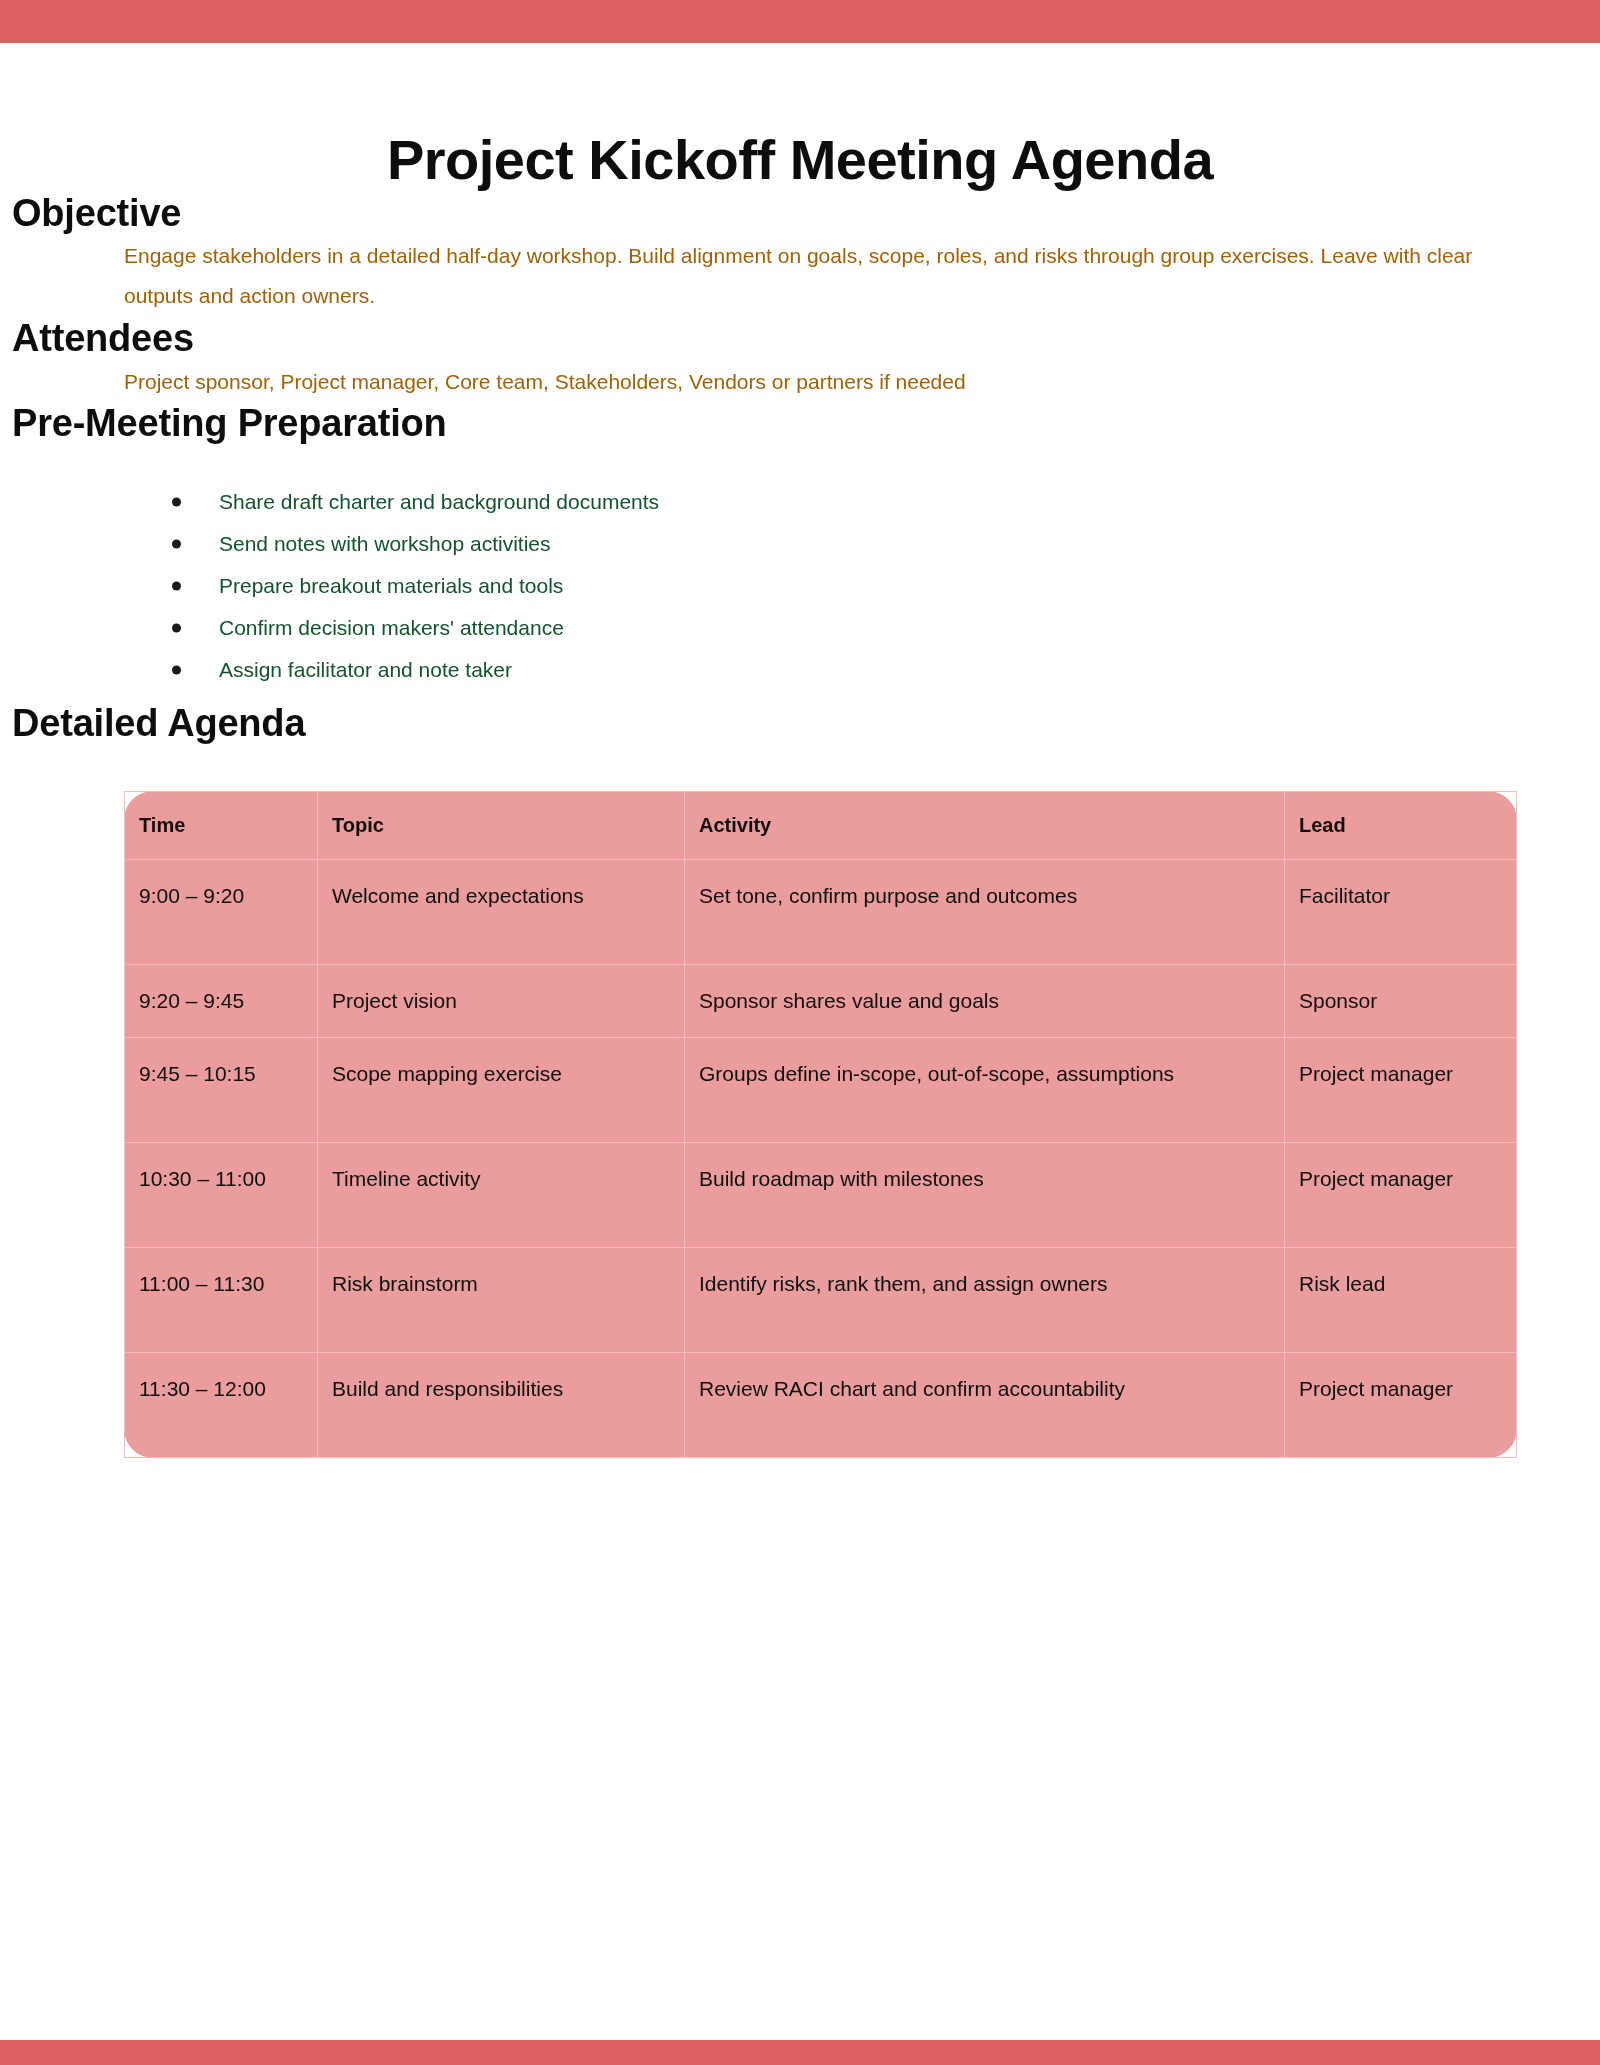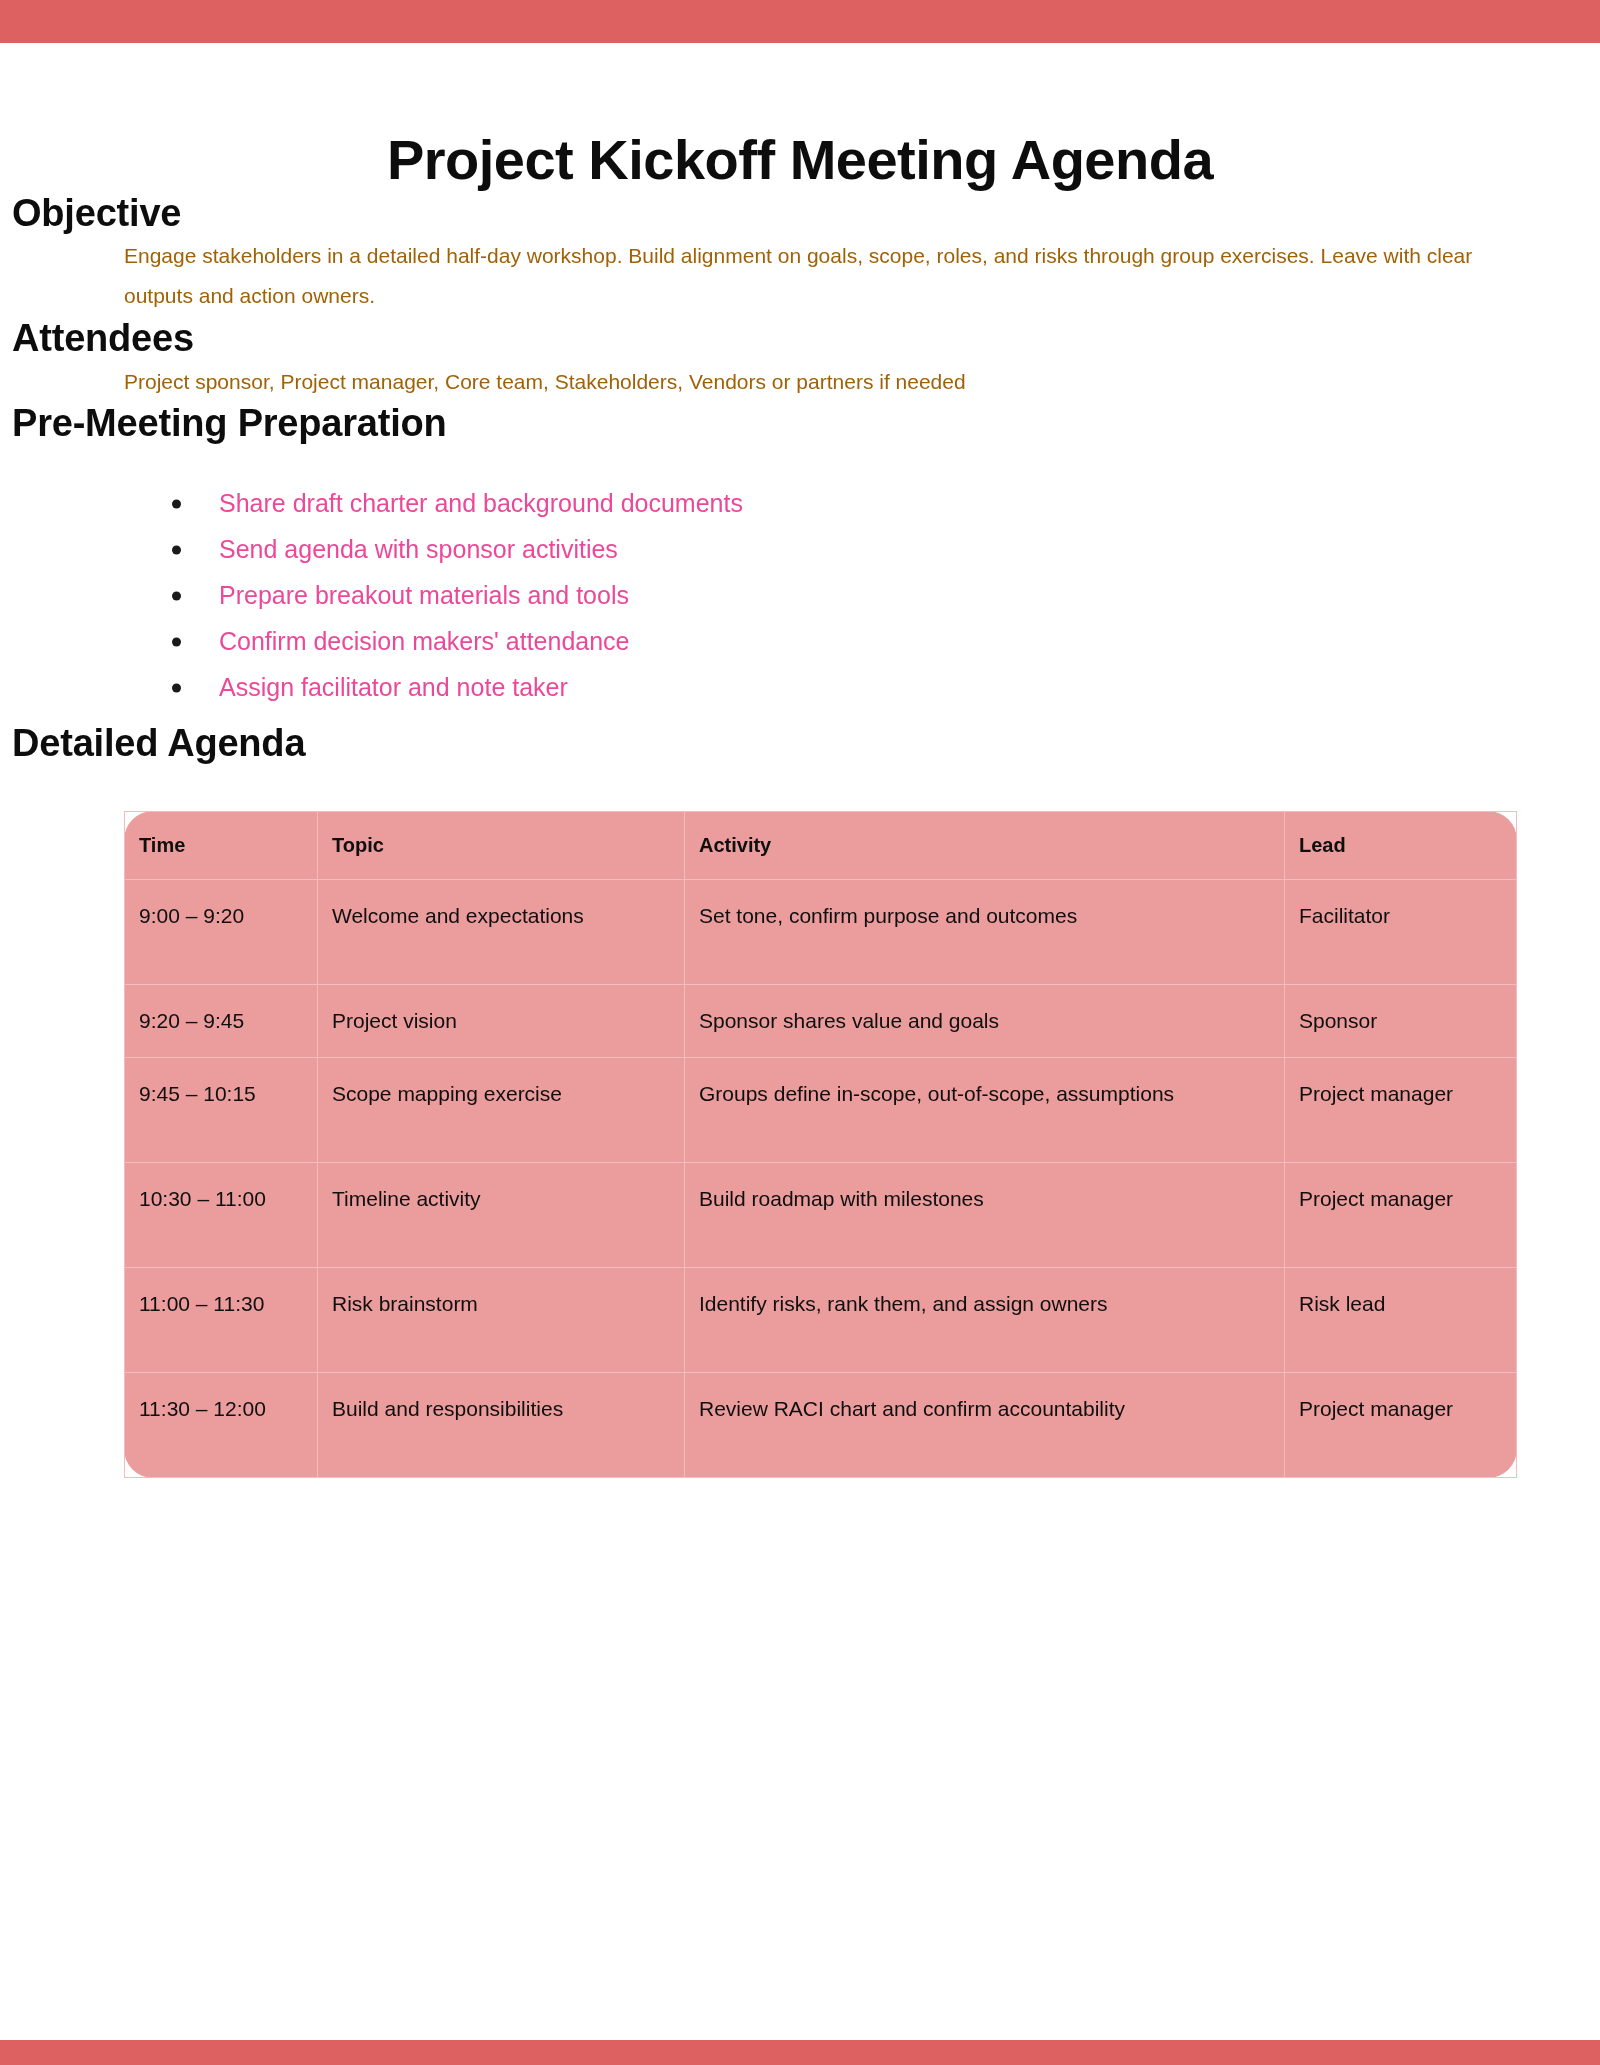--- a/index.html
+++ b/index.html
@@ -92,22 +92,22 @@
   .p-attendees { margin-top: 40px; }
 
   ul.bullets {
     margin: 0;
     margin-top: 44px;
     margin-left: 112px;
     padding-left: 48px;
     list-style: none;
   }
   ul.bullets li {
-    font-size: 25px;
-    color: #ec4899;
+    font-size: 21px;
+    color: #14532d;
     line-height: 1.0;
     margin-bottom: 21px;
     position: relative;
     padding-left: 47px;
   }
   ul.bullets li .bullet-dot {
     position: absolute;
     left: 0;
     top: 50%;
     transform: translateY(-50%);
@@ -178,21 +178,21 @@
 
   <h2 class="section-heading h-prep">Pre-Meeting Preparation</h2>
 
   <ul class="bullets">
     <li>
       <span class="bullet-dot"></span>
       <span>Share draft charter and background documents</span>
     </li>
     <li>
       <span class="bullet-dot"></span>
-      <span>Send agenda with sponsor activities</span>
+      <span>Send notes with workshop activities</span>
     </li>
     <li>
       <span class="bullet-dot"></span>
       <span>Prepare breakout materials and tools</span>
     </li>
     <li>
       <span class="bullet-dot"></span>
       <span>Confirm decision makers' attendance</span>
     </li>
     <li>

